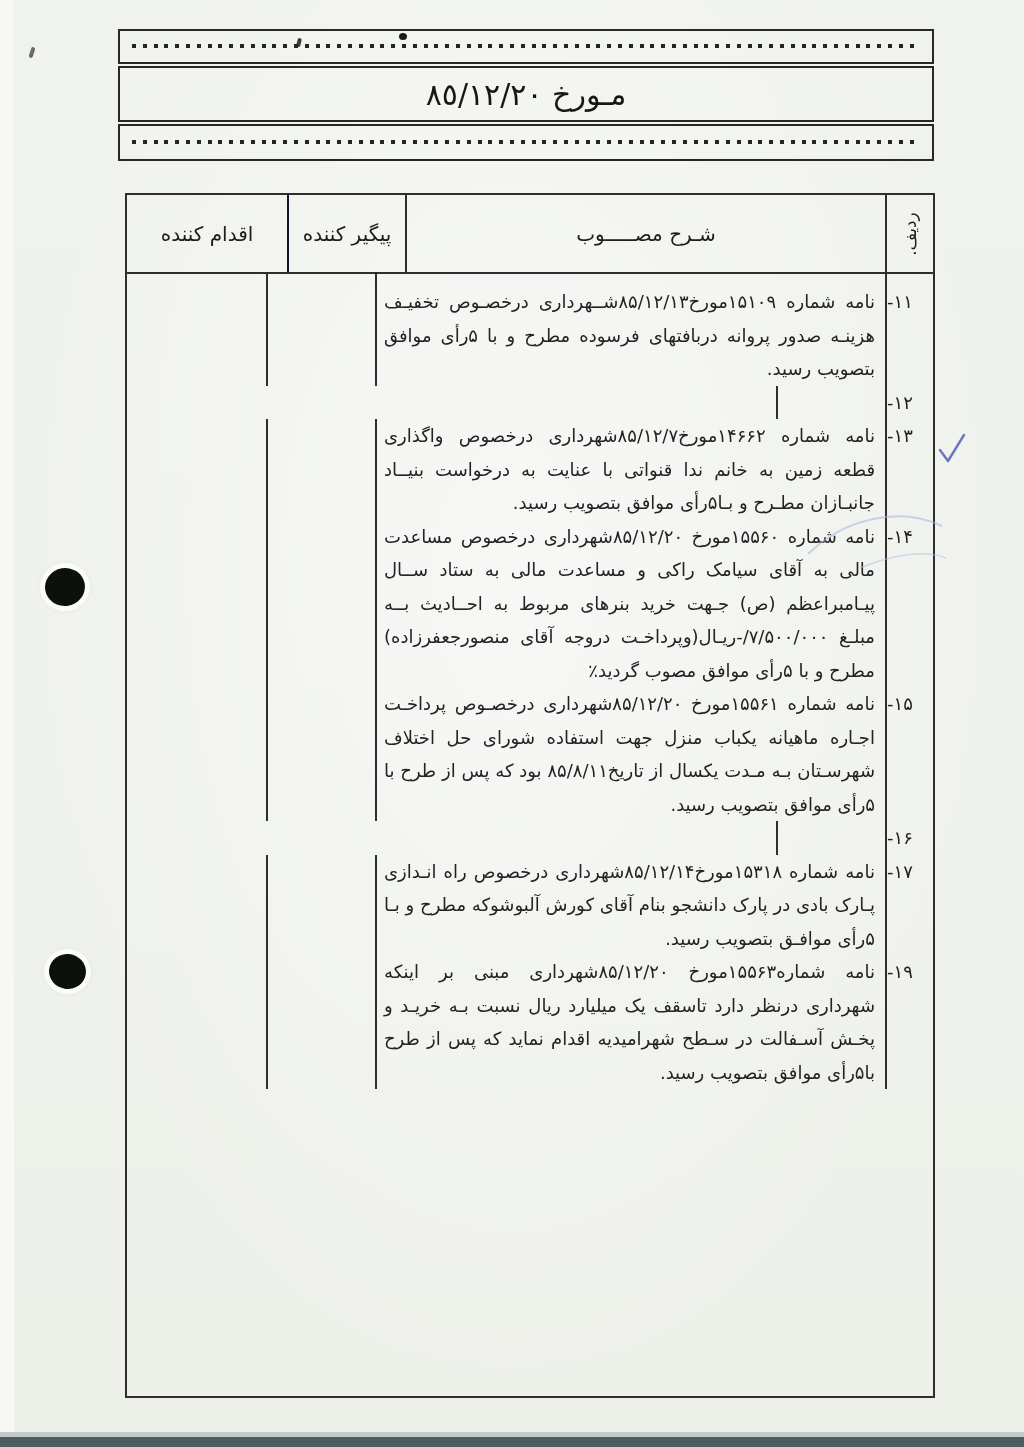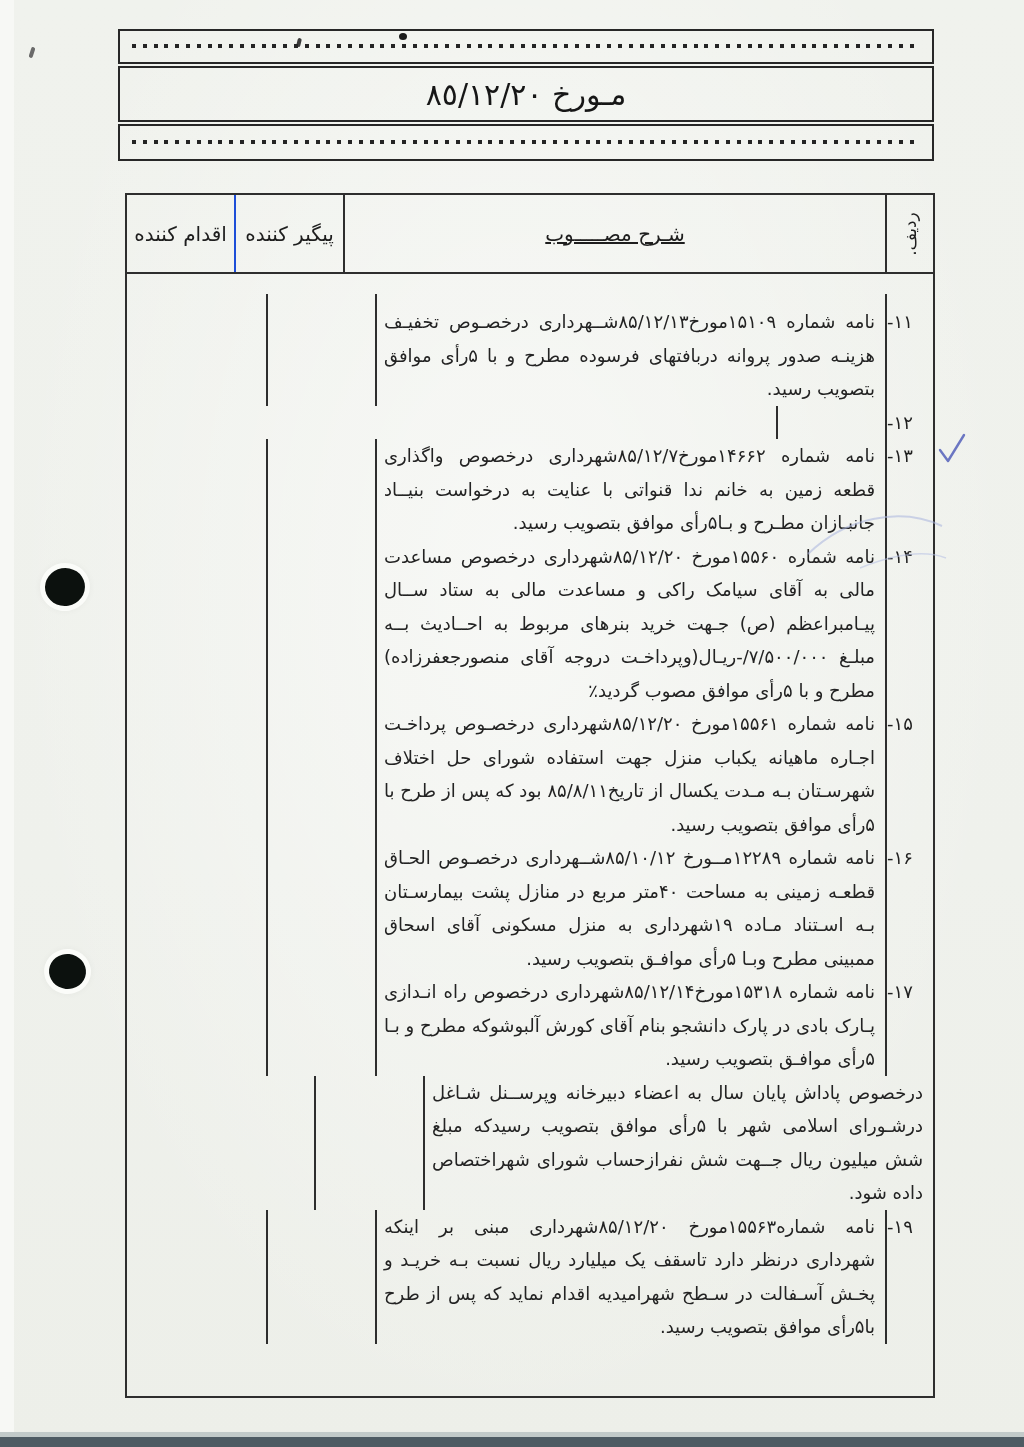--- a/index.html
+++ b/index.html
@@ -41,29 +41,29 @@
   .doc-table{
     position:absolute;left:125px;top:193px;width:810px;height:1205px;
     border:2px solid #2e2e2e;box-sizing:border-box;
     display:flex;flex-direction:column;direction:rtl;overflow:hidden;
     background:transparent;
   }
   .thead{display:flex;direction:rtl;height:77px;border-bottom:2px solid #2e2e2e;flex:none;}
   .tbody{display:flex;flex-direction:column;flex:1;}
   .cell{box-sizing:border-box;}
   .c-num{width:48px;flex:none;border-left:2px solid #2e2e2e;}
-  .c-desc{width:542px;flex:none;border-left:2px solid #2e2e2e;text-decoration:underline;}
-  .c-follow{width:109px;flex:none;border-left:2px solid #1d4ed8;}
+  .c-desc{width:480px;flex:none;border-left:2px solid #2e2e2e;}
+  .c-follow{width:118px;flex:none;border-left:2px solid #0f172a;}
   .c-action{flex:1;}
   .thead .cell{display:flex;align-items:center;justify-content:center;font-size:20px;color:#1e1e1e;}
   .th-desc{font-size:22px;}
   .radif-rot{transform:rotate(-90deg);font-size:17px;white-space:nowrap;}
 
   .item-row{display:flex;direction:rtl;flex:none;}
-  .item-row:first-child .cell{padding-top:11px;margin-top:20px;}
+  .item-row:first-child .cell{padding-top:11px;}
   .num-cell{
     width:48px;flex:none;border-left:2px solid #2e2e2e;
     text-align:left;font-size:18px;line-height:33.5px;color:#1f1f1f;
   }
   .desc-cell{
     width:510px;flex:none;border-left:2px solid #2e2e2e;
     padding:0 10px 0 7px;
     font-size:18px;line-height:33.5px;
     text-align:justify;color:#232323;
   }
@@ -135,32 +135,30 @@
         <div class="cell action-cell"></div>
       </div>
       <div class="item-row">
         <div class="cell num-cell">۱۵-</div>
         <div class="cell desc-cell">نامه شماره ۱۵۵۶۱مورخ ۸۵/۱۲/۲۰شهرداری درخصـوص پرداخـت اجـاره ماهیانه یکباب منزل جهت استفاده شورای حل اختلاف شهرسـتان بـه مـدت یکسال از تاریخ۸۵/۸/۱۱ بود که پس از طرح با ۵رأی موافق بتصویب رسید.</div>
         <div class="cell follow-cell"></div>
         <div class="cell action-cell"></div>
       </div>
       <div class="item-row">
         <div class="cell num-cell">۱۶-</div>
-        <div class="cell desc-cell">نامه شماره ۱۲۲۸۹مــورخ ۸۵/۱۰/۱۲شــهرداری درخصـوص الحـاق قطعـه زمینی به مساحت ۴۰متر مربع در منازل پشت بیمارسـتان بـه اسـتناد مـاده ۱۹شهرداری به منزل مسکونی آقای اسحاق ممبینی مطرح وبـا ۵رأی موافـق بتصویب رسید.</div>
         <div class="cell follow-cell"></div>
         <div class="cell action-cell"></div>
       </div>
       <div class="item-row">
         <div class="cell num-cell">۱۷-</div>
         <div class="cell desc-cell">نامه شماره ۱۵۳۱۸مورخ۸۵/۱۲/۱۴شهرداری درخصوص راه انـدازی پـارک بادی در پارک دانشجو بنام آقای کورش آلبوشوکه مطرح و بـا ۵رأی موافـق بتصویب رسید.</div>
         <div class="cell follow-cell"></div>
         <div class="cell action-cell"></div>
       </div>
       <div class="item-row">
-        <div class="cell desc-cell">درخصوص پاداش پایان سال به اعضاء دبیرخانه وپرســنل شـاغل درشـورای اسلامی شهر با ۵رأی موافق بتصویب رسیدکه مبلغ شش میلیون ریال جــهت شش نفرازحساب شورای شهراختصاص داده شود.</div>
         <div class="cell follow-cell"></div>
         <div class="cell action-cell"></div>
       </div>
       <div class="item-row">
         <div class="cell num-cell">۱۹-</div>
         <div class="cell desc-cell">نامه شماره۱۵۵۶۳مورخ ۸۵/۱۲/۲۰شهرداری مبنی بر اینکه شهرداری درنظر دارد تاسقف یک میلیارد ریال نسبت بـه خریـد و پخـش آسـفالت در سـطح شهرامیدیه اقدام نماید که پس از طرح با۵رأی موافق بتصویب رسید.</div>
         <div class="cell follow-cell"></div>
         <div class="cell action-cell"></div>
       </div>
     </div>

